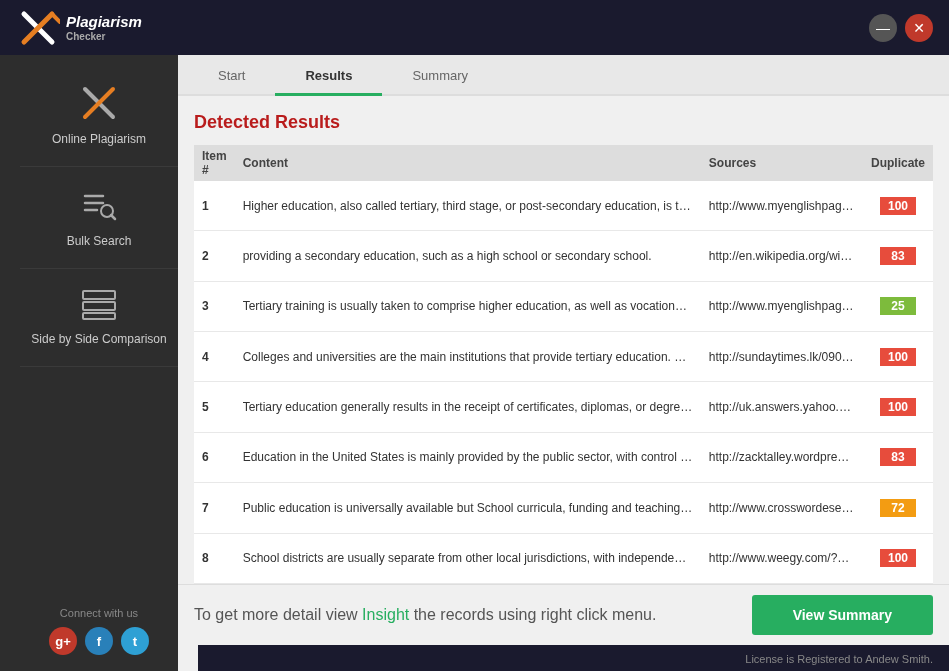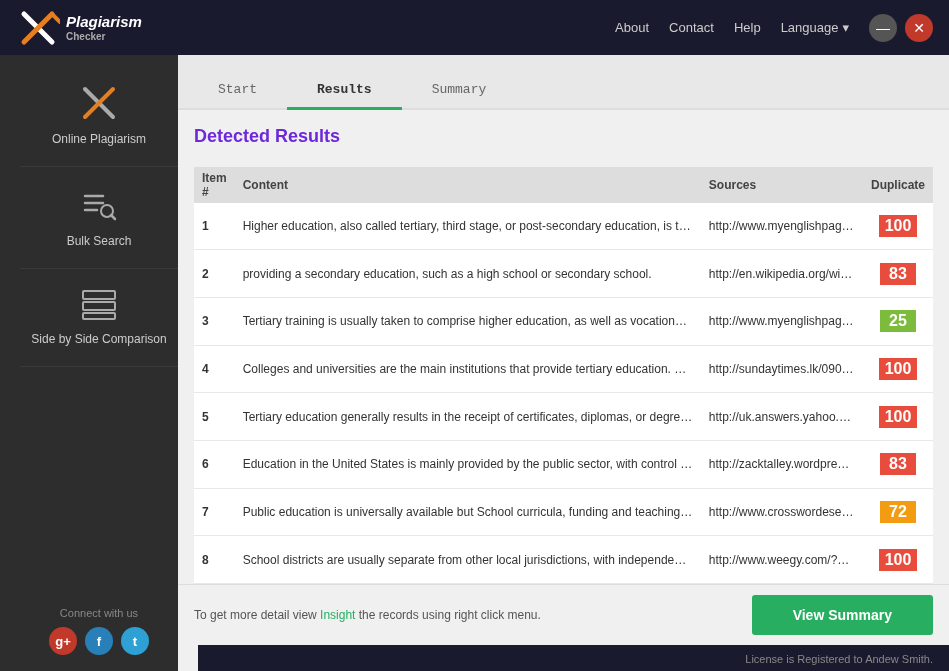--- a/index.html
+++ b/index.html
@@ -151,23 +151,22 @@
       overflow: hidden;
     }
 
     
     .tabs-bar {
       background: #e8e8e8;
       display: flex;
       align-items: flex-end;
       padding: 0 0 0 10px;
       border-bottom: 2px solid #ddd;
-      height: 55px;
+      height: 41px;
       flex-shrink: 0;
-      font-family: Liberation Mono, monospace;
     }
     .tab {
       padding: 10px 30px;
       font-size: 13px;
       cursor: pointer;
       color: #666;
       border-bottom: 3px solid transparent;
       margin-bottom: -2px;
     }
     .tab.active {
@@ -178,24 +177,24 @@
 
     
     .results-content {
       flex: 1;
       padding: 16px 16px 0 16px;
       overflow: hidden;
       display: flex;
       flex-direction: column;
     }
     .detected-title {
-      color: #6d28d9;
+      color: #b91c1c;
       font-size: 18px;
       font-weight: bold;
-      margin-bottom: 20px;
+      margin-bottom: 12px;
     }
 
     
     .results-table {
       width: 100%;
       border-collapse: collapse;
       font-size: 12px;
       flex: 1;
     }
     .results-table thead tr {
@@ -237,40 +236,40 @@
     }
     .duplicate-cell {
       width: 60px;
       text-align: center;
     }
     .dup-badge {
       display: inline-block;
       padding: 2px 6px;
       color: white;
       font-weight: bold;
-      font-size: 16px;
+      font-size: 12px;
       min-width: 36px;
       text-align: center;
     }
     .dup-red { background: #e74c3c; }
     .dup-orange { background: #f39c12; }
     .dup-green { background: #7dbb3c; }
 
     
     .footer {
       background: #f0f0f0;
       border-top: 1px solid #ddd;
       padding: 10px 16px;
       display: flex;
       align-items: center;
       justify-content: space-between;
       flex-shrink: 0;
     }
     .footer-text {
-      font-size: 12px;
+      font-size: 16px;
       color: #555;
     }
     .footer-text a {
       color: #27ae60;
       text-decoration: none;
     }
     .view-summary-btn {
       background: #27ae60;
       color: white;
       border: none;
@@ -305,29 +304,20 @@
       <line x1="8" y1="8" x2="36" y2="36" stroke="white" stroke-width="5" stroke-linecap="round"></line>
       <line x1="36" y1="8" x2="8" y2="36" stroke="#e67e22" stroke-width="5" stroke-linecap="round"></line>
       <line x1="36" y1="8" x2="44" y2="16" stroke="#e67e22" stroke-width="4" stroke-linecap="round"></line>
     </svg>
     <div>
       <div class="logo-text" style="color:white;font-size:15px;font-weight:bold;font-style:italic;">Plagiarism</div>
       <div class="logo-text" style="color:#aaa;font-size:10px;">Checker</div>
     </div>
   </div>
 
-  <div class="nav-links">
-    <span class="nav-link">About</span>
-    <span class="nav-link">Contact</span>
-    <span class="nav-link">Help</span>
-    <span class="language-btn">
-      <span>Language</span>
-      <span>▾</span>
-    </span>
-  </div>
 
   <div class="window-controls">
     <button class="win-btn win-min">—</button>
     <button class="win-btn win-close">✕</button>
   </div>
 </div>
 
 <div class="main-layout">
 
   <div class="sidebar">

